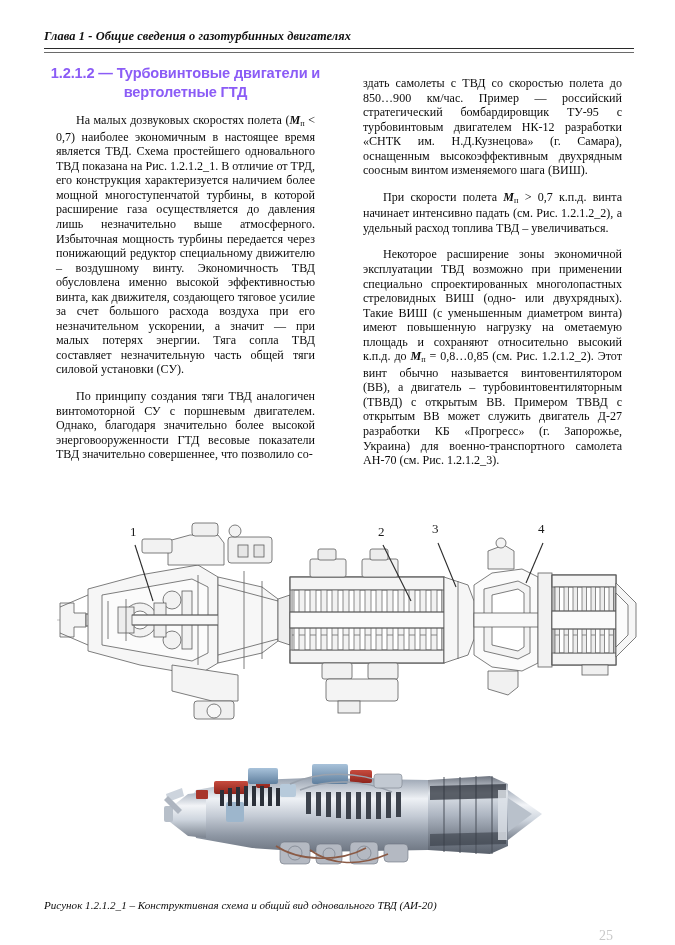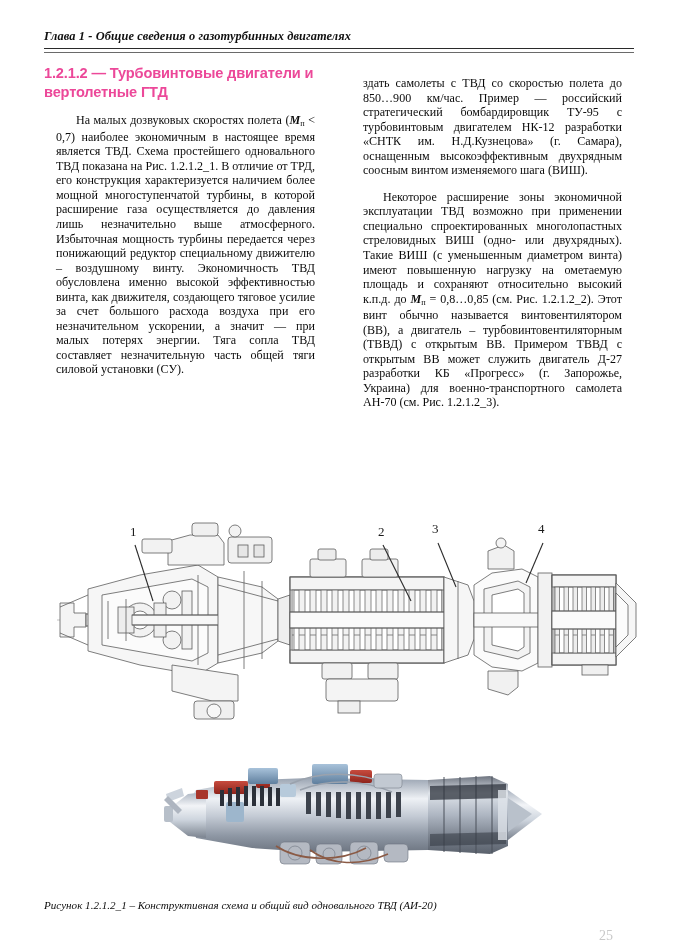--- a/index.html
+++ b/index.html
@@ -62,22 +62,22 @@
   .col-left  { left: 44px; }
   .col-right { left: 351px; }
 
   h2.sect {
     margin: 0 0 11px 0;
     font-family: "Liberation Sans", sans-serif;
     font-weight: bold;
     font-size: 14.6px;
     line-height: 18.6px;
     letter-spacing: -0.15px;
-    text-align: left;
-    color: #ec4899;
+    text-align: center;
+    color: #8b5cf6;
   }
   p.para {
     margin: 12px;
     text-indent: 20px;
   }
   p.para + p.para { margin-top: 0; }
   i.var { font-style: italic; font-weight: bold; }
   sub.sb { font-size: 8.3px; vertical-align: baseline; position: relative; top: 2px; }
 
   
@@ -134,25 +134,27 @@
     <div class="runhead-text">Глава 1 - Общие сведения о газотурбинных двигателях</div>
   </div>
   <div class="runhead-rule"></div>
   <div class="runhead-rule2"></div>
 
   <div class="col col-left">
     <h2 class="sect">1.2.1.2 — Турбовинтовые двигатели и вертолетные ГТД</h2>
 
     <p class="para"><span>На малых дозвуковых скоростях полета (</span><i class="var">M</i><sub class="sb">п</sub><span> &lt; 0,7) наиболее экономичным в настоящее время является ТВД. Схема простейшего одновального ТВД показана на Рис. 1.2.1.2_1. В отличие от ТРД, его конструкция характеризуется наличием более мощной многоступенчатой турбины, в которой расширение газа осуществляется до давления лишь незначительно выше атмосферного. Избыточная мощность турбины передается через понижающий редуктор специальному движителю – воздушному винту. Экономичность ТВД обусловлена именно высокой эффективностью винта, как движителя, создающего тяговое усилие за счет большого расхода воздуха при его незначительном ускорении, а значит — при малых потерях энергии. Тяга сопла ТВД составляет незначительную часть общей тяги силовой установки (СУ).</span></p>
 
+    <p class="para">По принципу создания тяги ТВД аналогичен винтомоторной СУ с поршневым двигателем. Однако, благодаря значительно более высокой энерговооруженности ГТД весовые показатели ТВД значительно совершеннее, что позволило со-</p>
   </div>
 
   <div class="col col-right">
     <p class="para" style="text-indent:0">здать самолеты с ТВД со скоростью полета до 850…900 км/час. Пример — российский стратегический бомбардировщик ТУ-95 с турбовинтовым двигателем НК-12 разработки «СНТК им. Н.Д.Кузнецова» (г. Самара), оснащенным высокоэффективным двухрядным соосным винтом изменяемого шага (ВИШ).</p>
 
+    <p class="para"><span>При скорости полета </span><i class="var">M</i><sub class="sb">п</sub><span> &gt; 0,7 к.п.д. винта начинает интенсивно падать (см. Рис. 1.2.1.2_2), а удельный расход топлива ТВД – увеличиваться.</span></p>
 
     <p class="para"><span>Некоторое расширение зоны экономичной эксплуатации ТВД возможно при применении специально спроектированных многолопастных стреловидных ВИШ (одно- или двухрядных). Такие ВИШ (с уменьшенным диаметром винта) имеют повышенную нагрузку на ометаемую площадь и сохраняют относительно высокий к.п.д. до </span><i class="var">M</i><sub class="sb">п</sub><span> = 0,8…0,85 (см. Рис. 1.2.1.2_2). Этот винт обычно называется винтовентилятором (ВВ), а двигатель – турбовинтовентиляторным (ТВВД) с открытым ВВ. Примером ТВВД с открытым ВВ может служить двигатель Д-27 разработки КБ «Прогресс» (г. Запорожье, Украина) для военно-транспортного самолета АН-70 (см. Рис. 1.2.1.2_3).</span></p>
 
   </div>
 
   <div class="figure-wrap">
 
     <svg class="scheme" viewBox="0 0 630 210" preserveAspectRatio="none">
       <defs>
         <linearGradient id="hatch" x1="0" y1="0" x2="1" y2="0">

